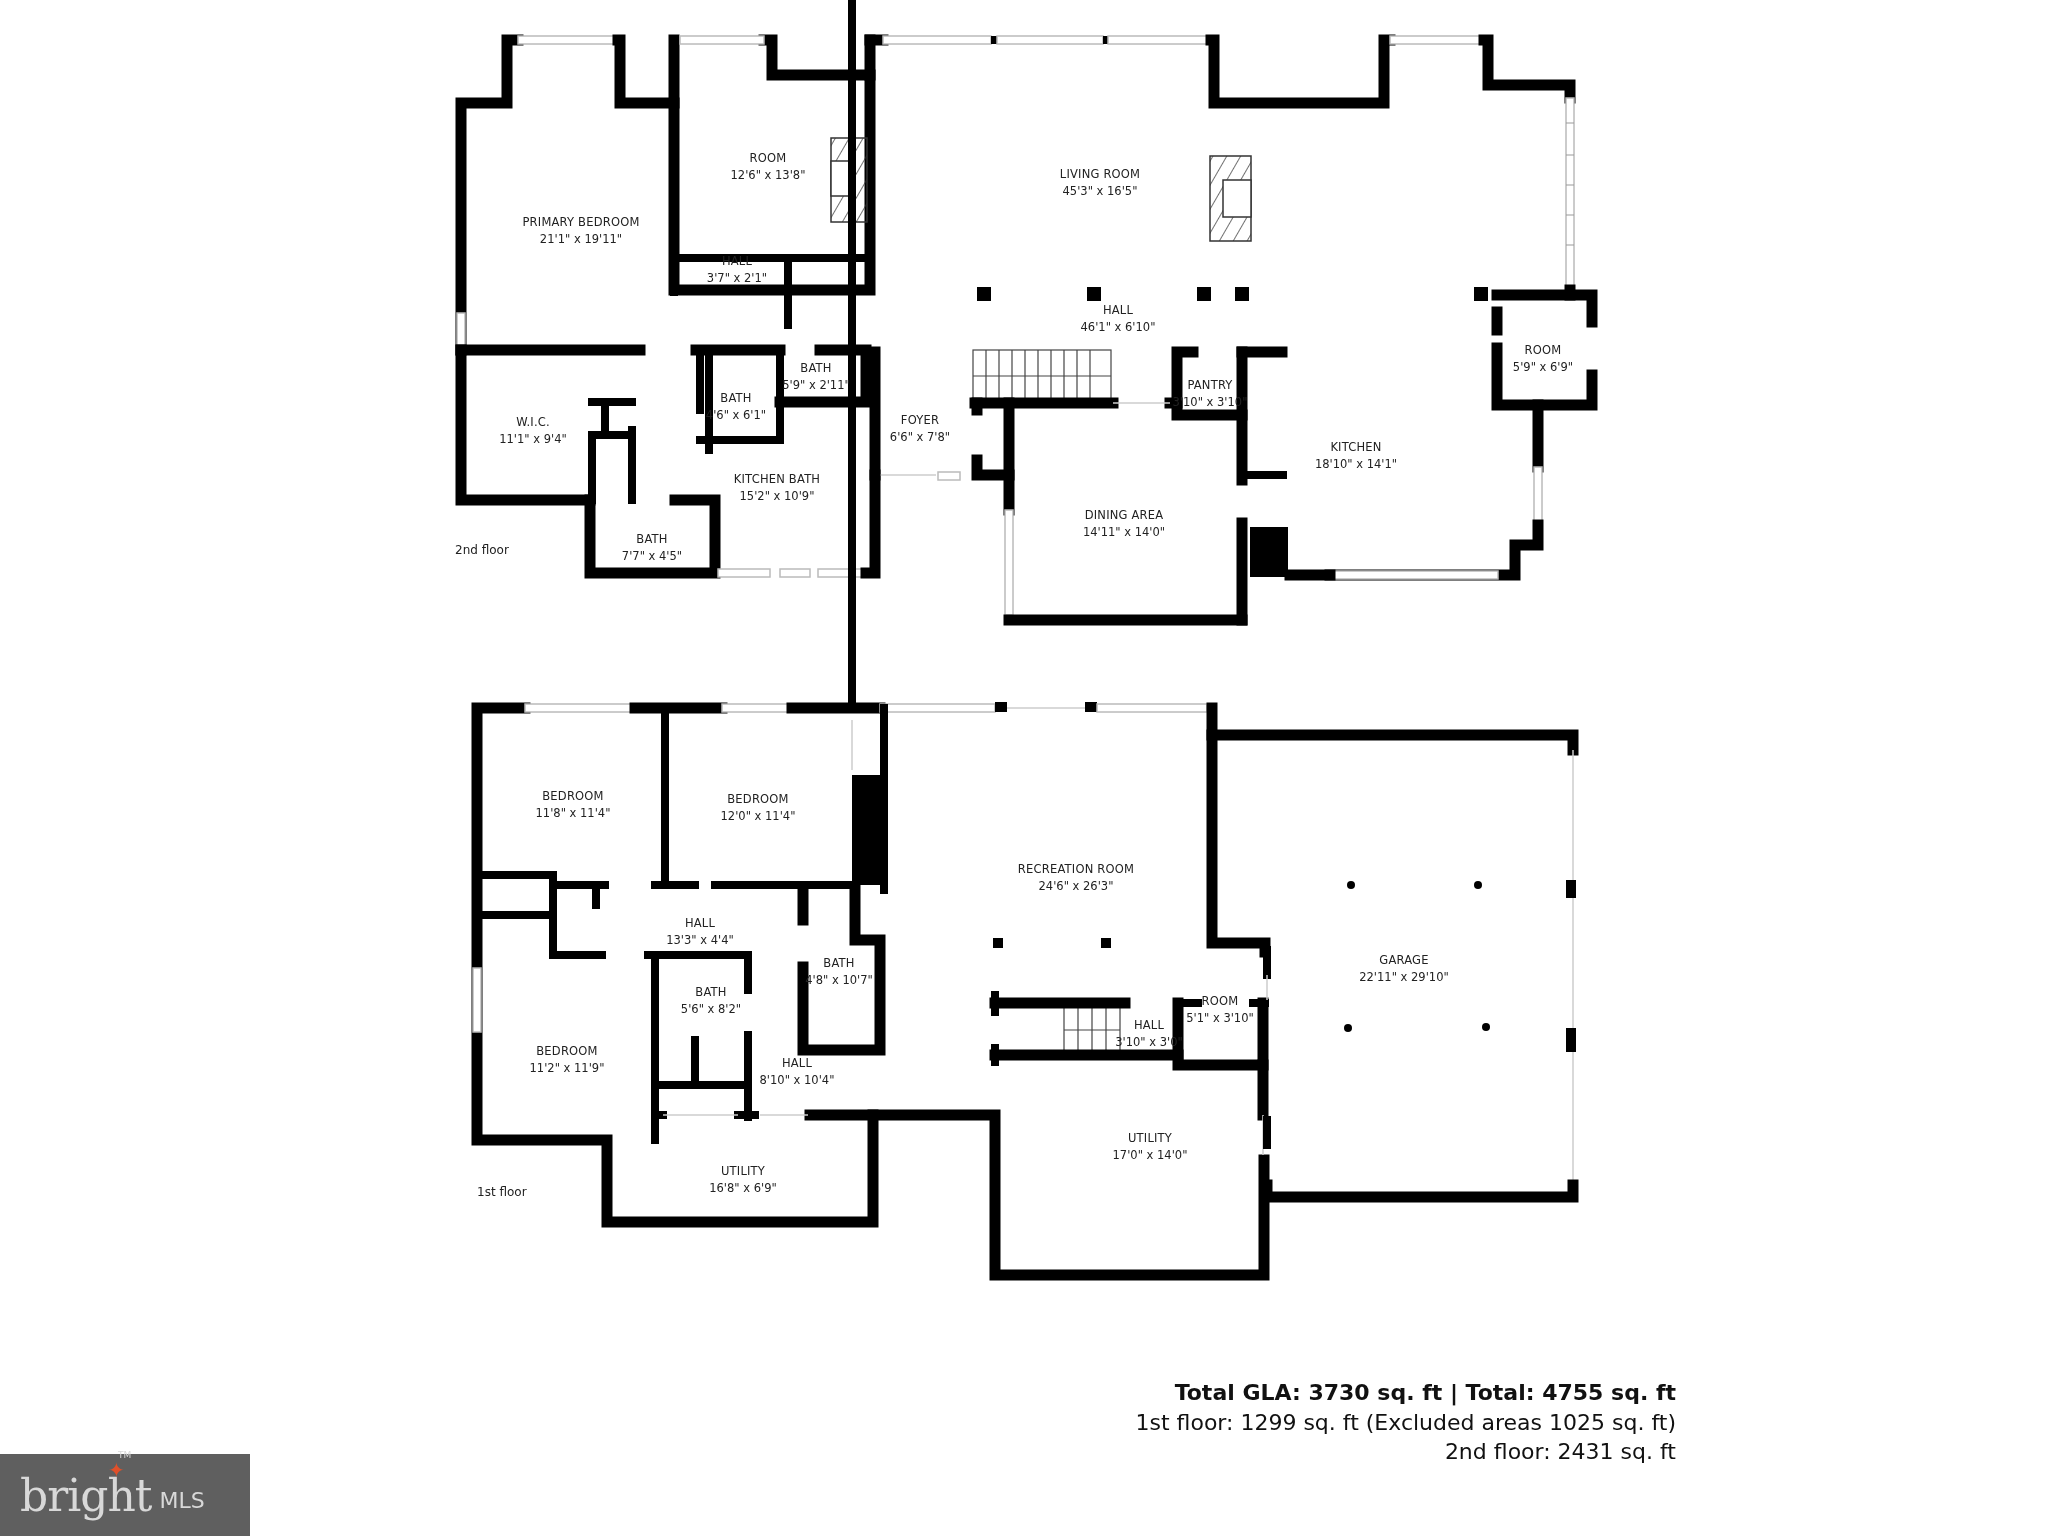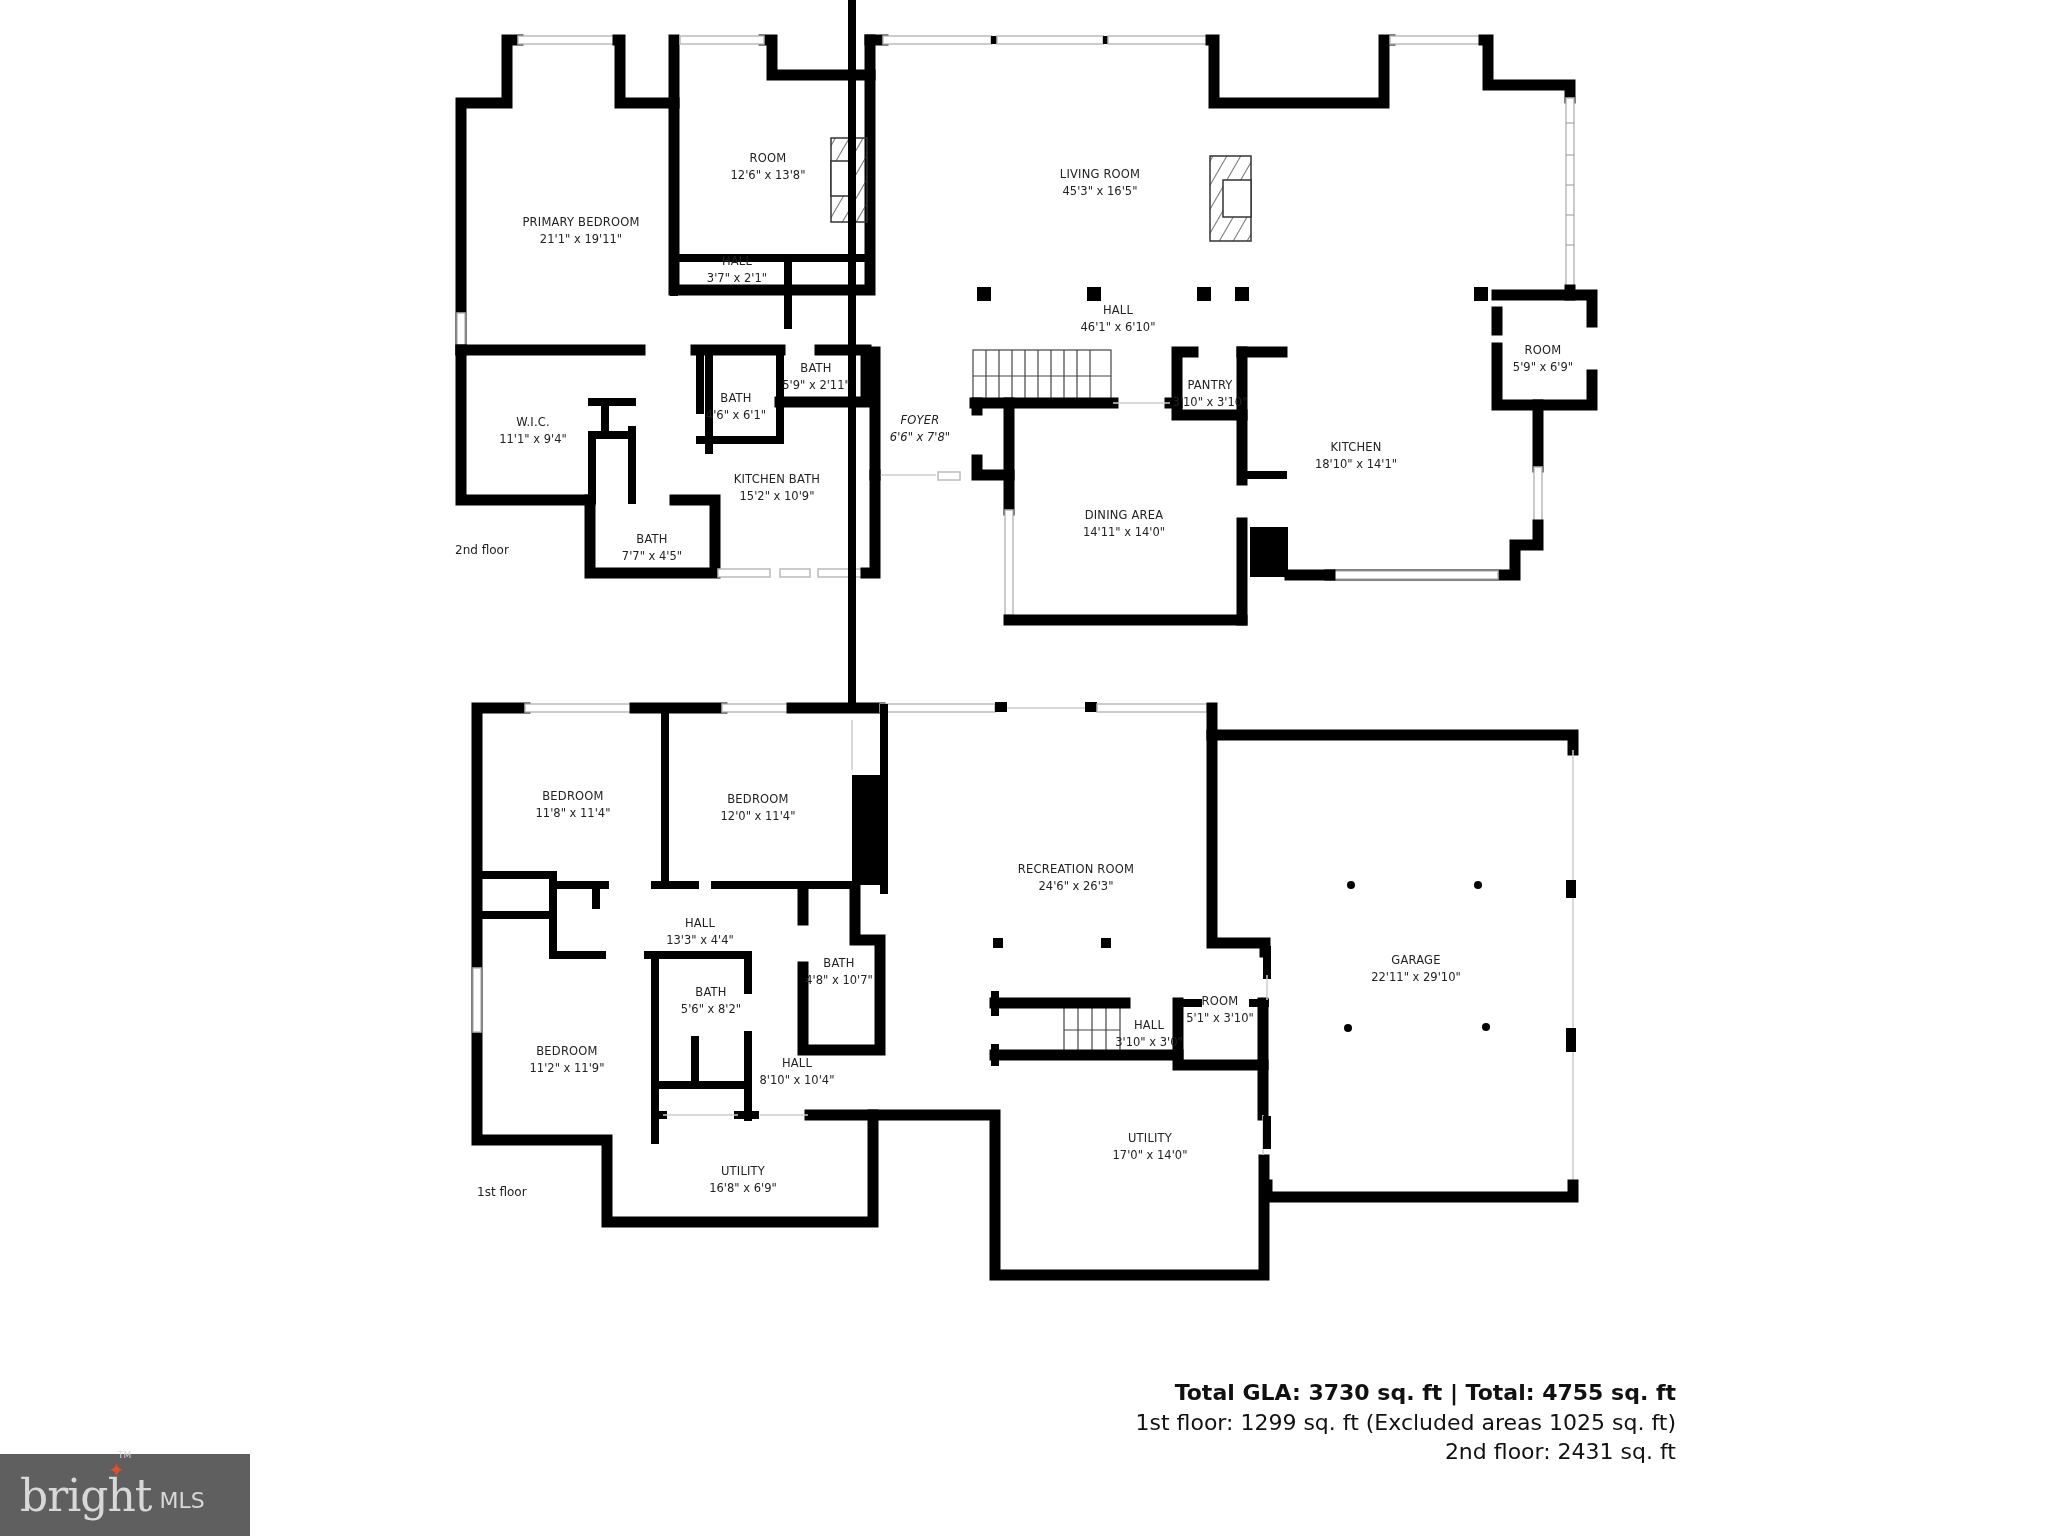--- a/index.html
+++ b/index.html
@@ -274,21 +274,21 @@
   <span class="dm">5'9" x 2'11"</span>
 </div>
 <div class="room-label" style="left:736px; top:390px;">
   <span class="nm">BATH</span>
   <span class="dm">4'6" x 6'1"</span>
 </div>
 <div class="room-label" style="left:533px; top:414px;">
   <span class="nm">W.I.C.</span>
   <span class="dm">11'1" x 9'4"</span>
 </div>
-<div class="room-label" style="left:920px; top:412px;font-style:italic;">
+<div class="room-label" style="left:920px; top:412px;">
   <span class="nm">FOYER</span>
   <span class="dm">6'6" x 7'8"</span>
 </div>
 <div class="room-label" style="left:1210px; top:377px;">
   <span class="nm">PANTRY</span>
   <span class="dm">3'10" x 3'10"</span>
 </div>
 <div class="room-label" style="left:1356px; top:439px;">
   <span class="nm">KITCHEN</span>
   <span class="dm">18'10" x 14'1"</span>
@@ -320,21 +320,21 @@
   <span class="dm">24'6" x 26'3"</span>
 </div>
 <div class="room-label" style="left:700px; top:915px;">
   <span class="nm">HALL</span>
   <span class="dm">13'3" x 4'4"</span>
 </div>
 <div class="room-label" style="left:839px; top:955px;">
   <span class="nm">BATH</span>
   <span class="dm">4'8" x 10'7"</span>
 </div>
-<div class="room-label" style="left:1404px; top:952px;margin-left:12px;">
+<div class="room-label" style="left:1404px; top:952px;">
   <span class="nm">GARAGE</span>
   <span class="dm">22'11" x 29'10"</span>
 </div>
 <div class="room-label" style="left:711px; top:984px;">
   <span class="nm">BATH</span>
   <span class="dm">5'6" x 8'2"</span>
 </div>
 <div class="room-label" style="left:1149px; top:1017px;">
   <span class="nm">HALL</span>
   <span class="dm">3'10" x 3'0"</span>

